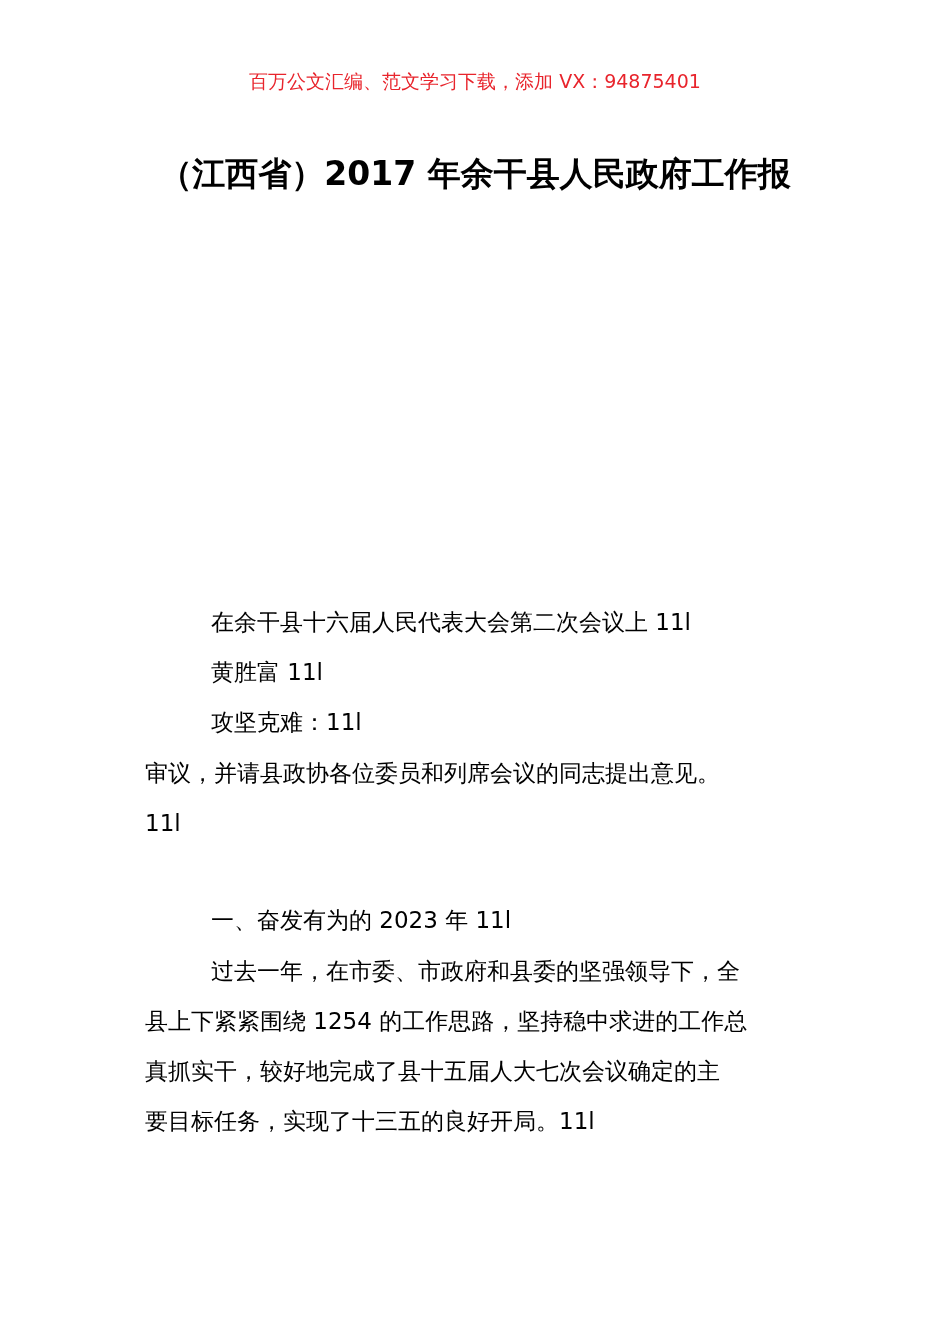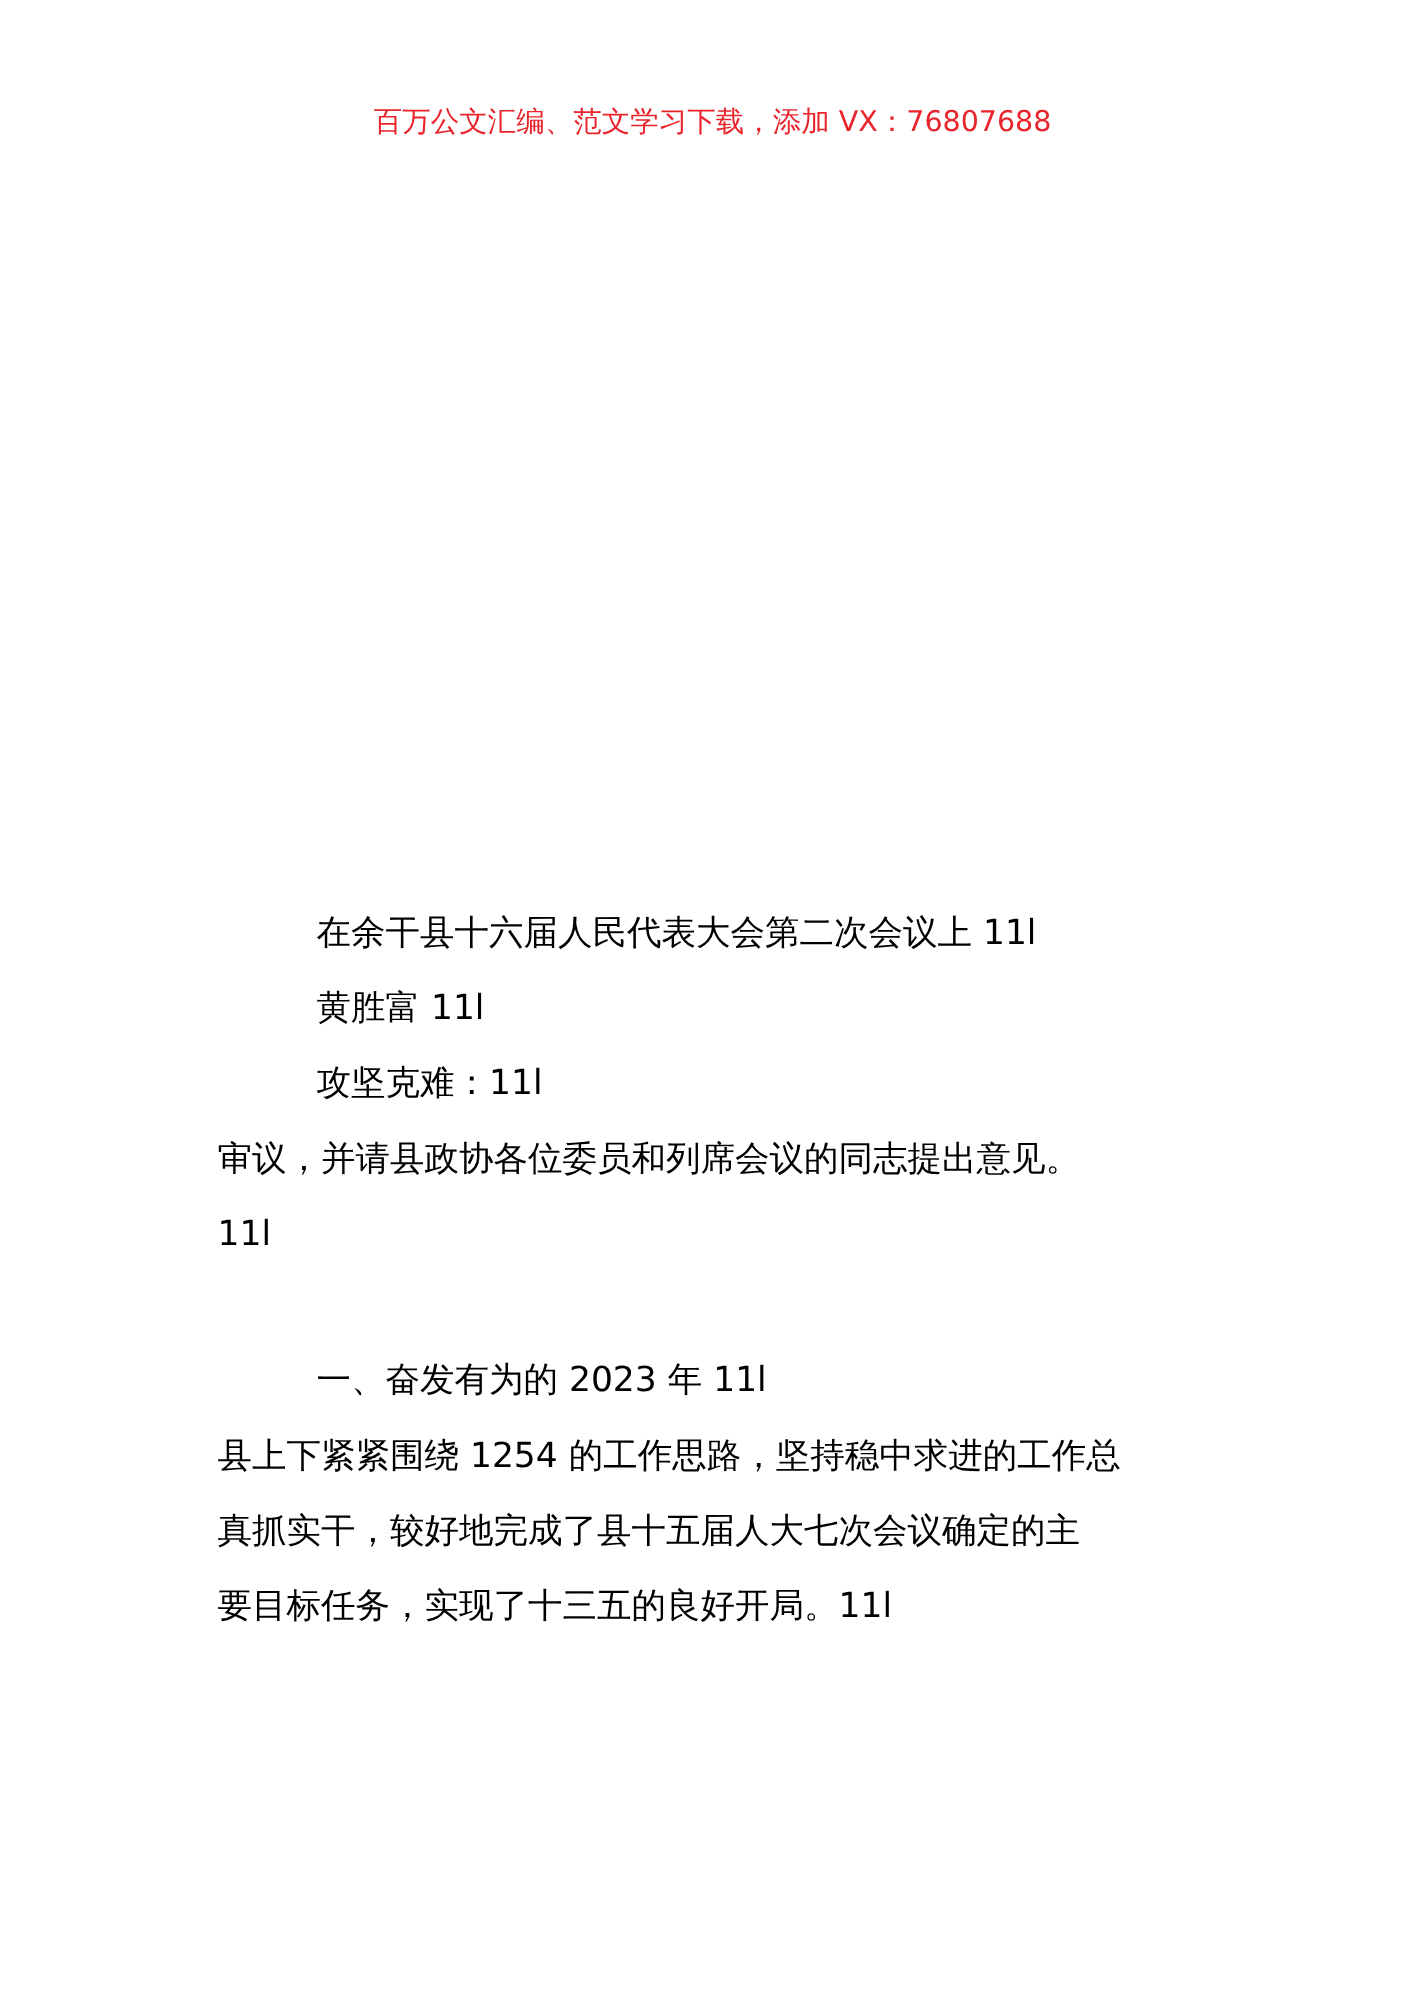--- a/index.html
+++ b/index.html
@@ -16,23 +16,24 @@
     .para {
       position: absolute; left: 145px; width: 670px;
       font-size: 23px; line-height: 50px; white-space: nowrap;
     }
     .para .l { display: block; }
     .indent { padding-left: 66px; }
   </style>
 </head>
 <body>
 
-<div class="header">百万公文汇编、范文学习下载，添加 VX：76807688</div>
+<div class="header">百万公文汇编、范文学习下载，添加 VX：94875401</div>
 
 <div class="title">
+  <span class="line">（江西省）2017 年余干县人民政府工作报</span>
 </div>
 
 <div class="para" style="top:597px;">
   <span class="l indent">在余干县十六届人民代表大会第二次会议上 11l</span>
 </div>
 
 <div class="para" style="top:647px;">
   <span class="l indent">黄胜富 11l</span>
 </div>
 
@@ -43,16 +44,17 @@
 <div class="para" style="top:748px;">
   <span class="l">审议，并请县政协各位委员和列席会议的同志提出意见。</span>
   <span class="l">11l</span>
 </div>
 
 <div class="para" style="top:895px;">
   <span class="l indent">一、奋发有为的 2023 年 11l</span>
 </div>
 
 <div class="para" style="top:946px;">
+  <span class="l indent">过去一年，在市委、市政府和县委的坚强领导下，全</span>
   <span class="l">县上下紧紧围绕 1254 的工作思路，坚持稳中求进的工作总</span>
   <span class="l">真抓实干，较好地完成了县十五届人大七次会议确定的主</span>
   <span class="l">要目标任务，实现了十三五的良好开局。11l</span>
 </div>
 
 </body></html>

